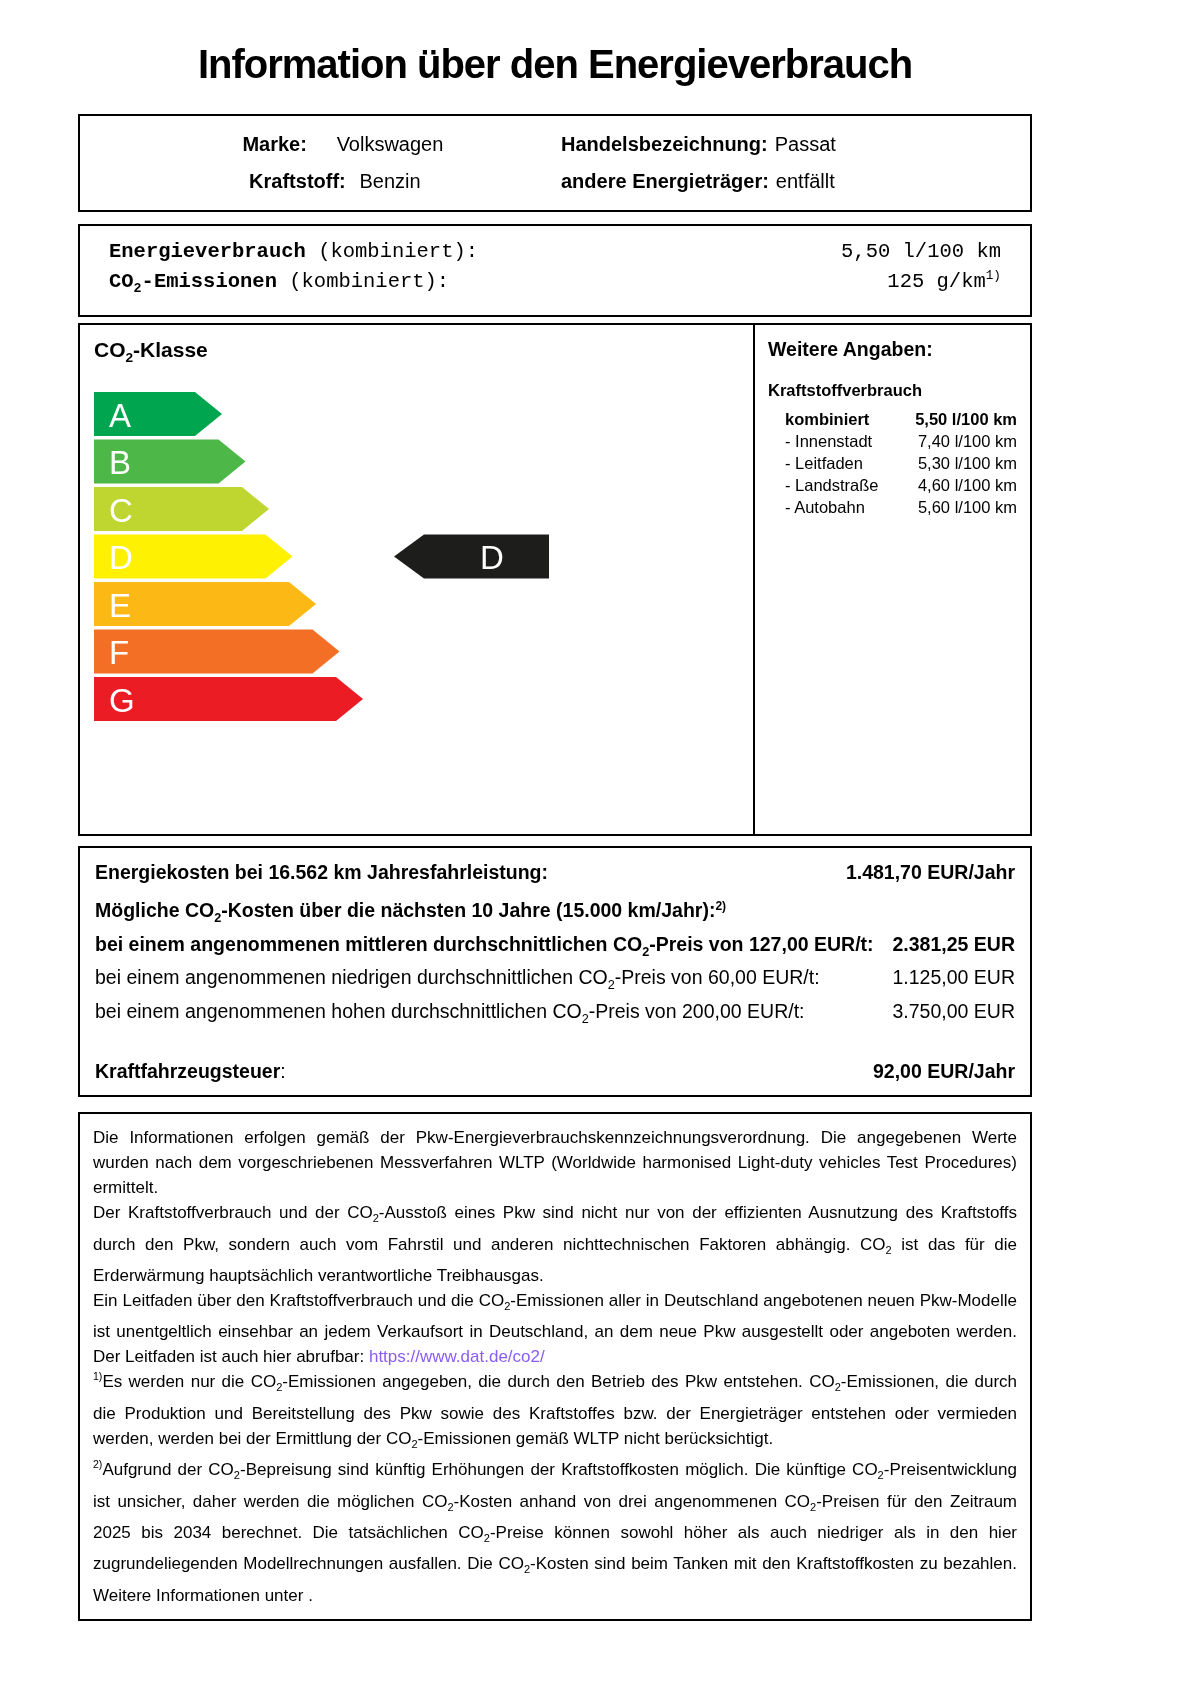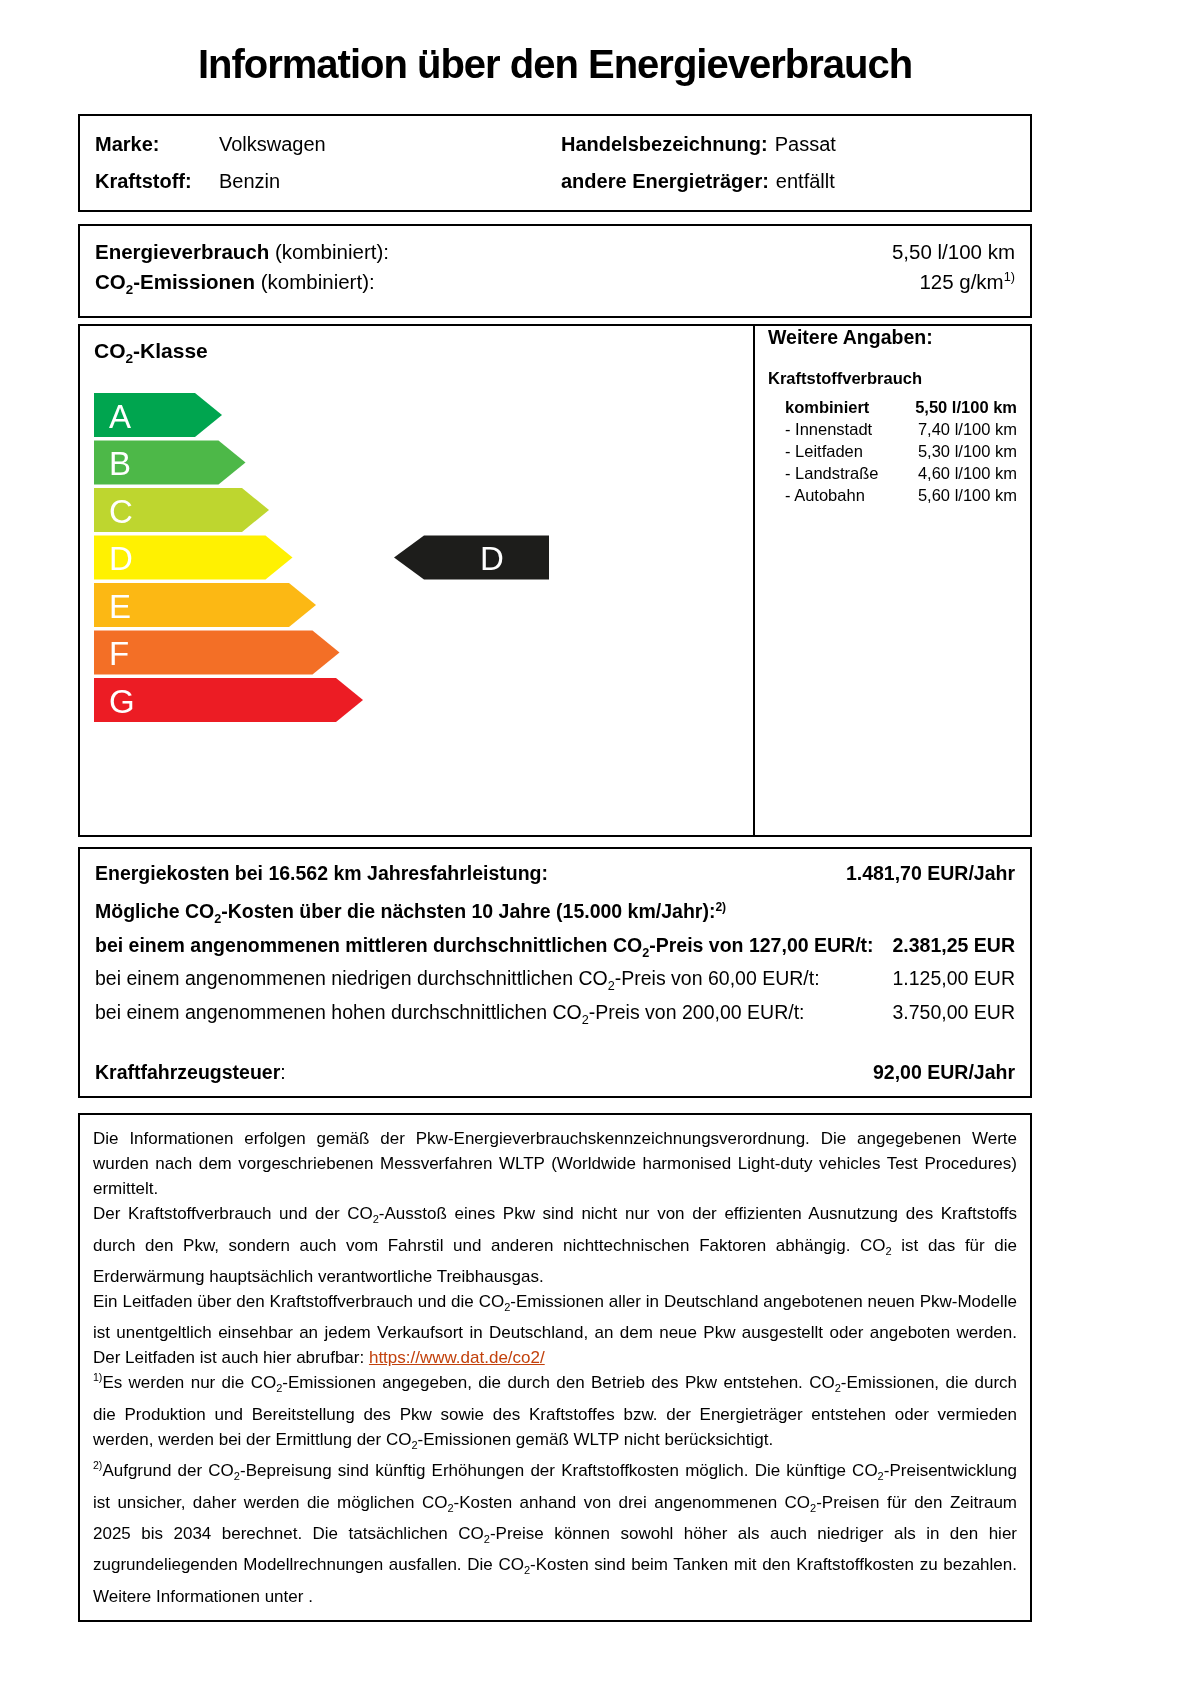--- a/index.html
+++ b/index.html
@@ -12,59 +12,59 @@
 
   
   .title { margin-top:40px; text-align:center; font-weight:bold; font-size:40px; line-height:1.24; letter-spacing:-1px; }
   .title sub { font-size:0.58em; }
 
   .box { border:2.5px solid #000; }
 
   
   .vehicle { margin-top:24px; padding:10px 15px; font-size:20px; }
   .v-row { display:flex; line-height:37px; }
-  .v-left { width:466px; }
+  .v-left { width:466px;text-align:center; }
   .v-right { flex:1; }
   .lbl { font-weight:bold; }
   .tab { display:inline-block; min-width:124px; }
   .v-right .lbl { margin-right:7px; }
 
   
-  .summary { margin-top:12px; padding:11px 15px; font-size:20.5px; }
+  .summary { margin-top:12px; padding:11px 29px; font-size:20.5px;font-family:Liberation Mono, monospace; }
   .s-row { display:flex; justify-content:space-between; line-height:30px; }
   sup { font-size:62%; vertical-align:super; line-height:0; }
   sub { font-size:65%; }
 
   
   .classbox { margin-top:6px; height:513px; display:flex; }
   .class-left { flex:1; padding:13px 14px; }
   .class-head { font-size:21px; font-weight:bold; }
   .class-sub { font-size:19.5px; margin-top:5px; }
   #class-chart { display:block; margin-top:27px; }
   .arrow-letter { font-family:"Liberation Sans","DejaVu Sans",sans-serif; font-size:33px; }
-  .class-right { width:292px; border-left:2.5px solid #000; padding:0 13px; }
+  .class-right { width:292px; border-left:2.5px solid #000; padding:13px 13px; }
   .fi-head { font-size:19.5px; font-weight:bold; }
   .fi-subhead { font-size:16.5px; font-weight:bold; margin-top:20px; }
   .fi-rows { margin-top:8px;margin-left:17px; }
   .fi-row { display:flex; justify-content:space-between; font-size:16.5px; line-height:22px; }
   .fi-row.bold .fi-label { font-weight:bold; }
 
   
   .costs { margin-top:10px; padding:11px 15px; font-size:19.5px; }
   .c-row { display:flex; justify-content:space-between; line-height:26px; }
   .c-row .right { text-align:left; white-space:nowrap; }
   .bold { font-weight:bold; }
   .fuel-val { margin-left:18px; }
   .gap-s { height:12px; }
   .gap-l { height:26px; }
 
   
   .fineprint { margin-top:15px; padding:11px 13px; font-size:17px; line-height:25px; text-align:justify; }
   .fineprint p { margin:0; }
-  .doc-link { color:#c2410c; text-decoration:underline; cursor:pointer;margin-top:39px; }
+  .doc-link { color:#8b5cf6; cursor:pointer;margin-top:39px; }
 </style>
 </head>
 <body>
 
 <div class="page">
 
   <h1 class="title">
     <span>Information über den Energieverbrauch</span><br>
   </h1>
 

